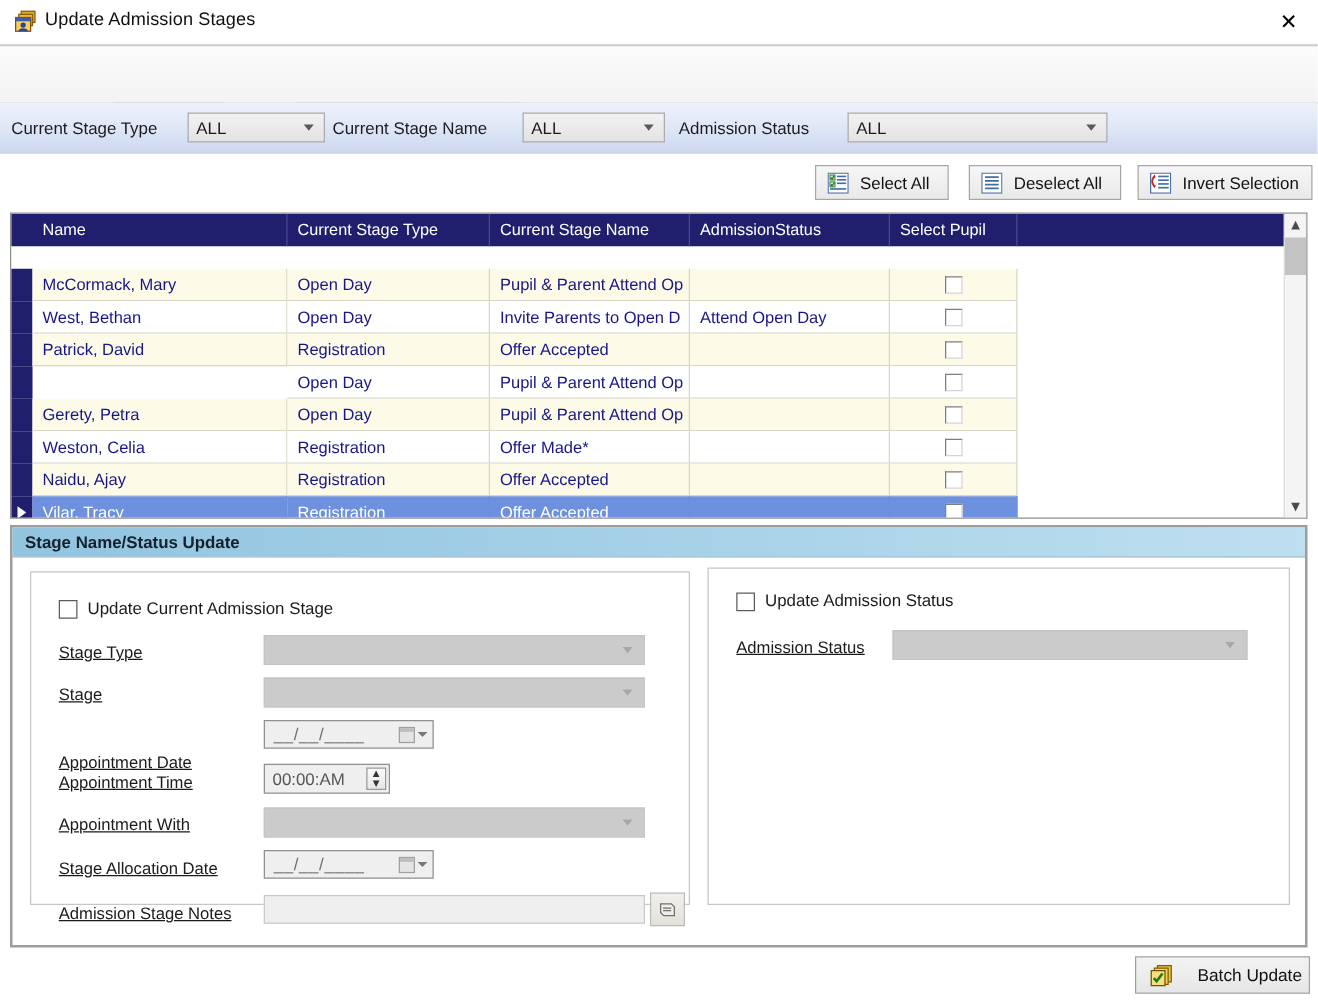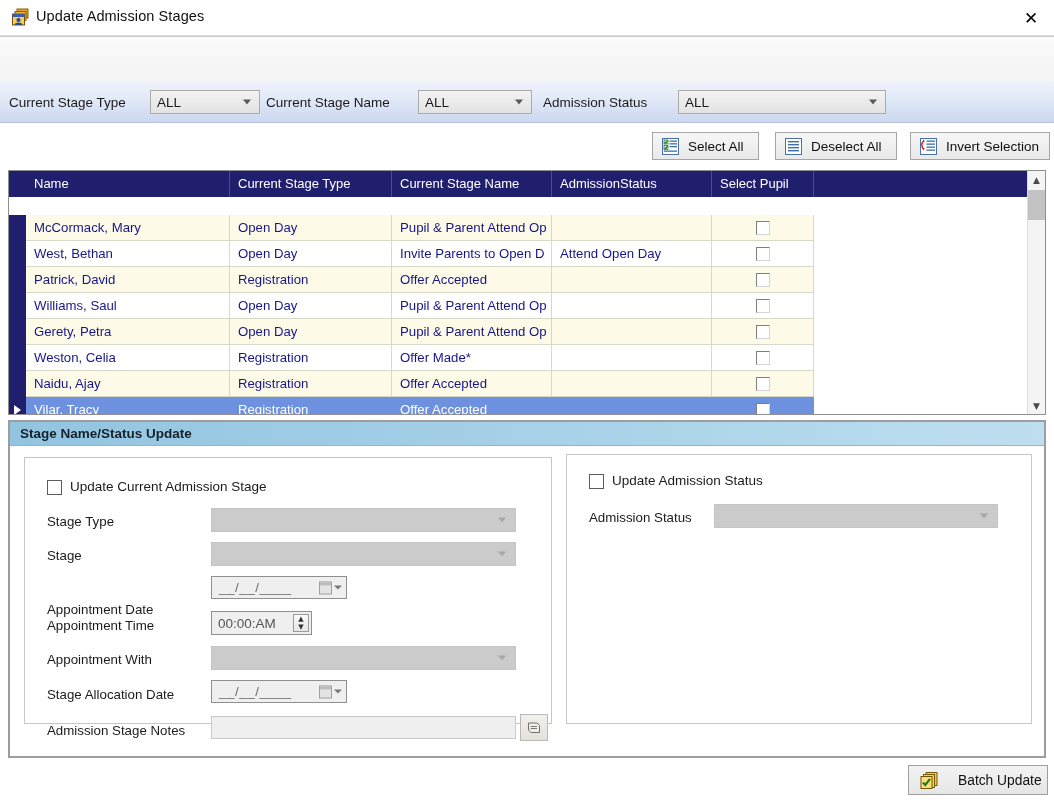--- a/index.html
+++ b/index.html
@@ -178,21 +178,21 @@
   .cbx {
     position: absolute; width: 15px; height: 15px; box-sizing: border-box;
     background: #ffffff;
     border: 1px solid #5c5c5c;
     cursor: pointer;
   }
   .cbx-label {
     position: absolute; font-size: 13.5px; color: #1b1b1b; white-space: nowrap;
   }
   .f-lbl {
-    position: absolute; font-size: 13.3px; color: #1b1b1b; white-space: nowrap;
+    position: absolute; font-size: 13.3px; color: #1b1b1b; white-space: nowrap; text-decoration: underline;
   }
   .combo-dis {
     position: absolute; box-sizing: border-box;
     background: #cbcbcb; border: 1px solid #c4c4c4;
     cursor: default;
   }
   .combo-dis .arw2 {
     position: absolute; right: 9px; top: 50%; transform: translateY(-50%);
     width: 0; height: 0;
     border-left: 4.5px solid transparent;
@@ -393,21 +393,20 @@
           <div class="cell" style="left: 17px; width: 204px;">Patrick, David</div>
           <div class="cell" style="left: 221px; width: 162px;">Registration</div>
           <div class="cell" style="left: 383px; width: 160px;">Offer Accepted</div>
           <div class="cell" style="left: 543px; width: 160px;"></div>
           <div class="cell chk-cell" style="left: 703px; width: 102px;">
             <span class="mini-chk"></span>
           </div>
         </div>
         <div class="grow even">
           <div class="indicator"></div>
-          <div class="cell" style="left: 17px; width: 204px;">Williams, Saul</div>
           <div class="cell" style="left: 221px; width: 162px;">Open Day</div>
           <div class="cell" style="left: 383px; width: 160px;">Pupil &amp; Parent Attend Op</div>
           <div class="cell" style="left: 543px; width: 160px;"></div>
           <div class="cell chk-cell" style="left: 703px; width: 102px;">
             <span class="mini-chk"></span>
           </div>
         </div>
         <div class="grow odd">
           <div class="indicator"></div>
           <div class="cell" style="left: 17px; width: 204px;">Gerety, Petra</div>

